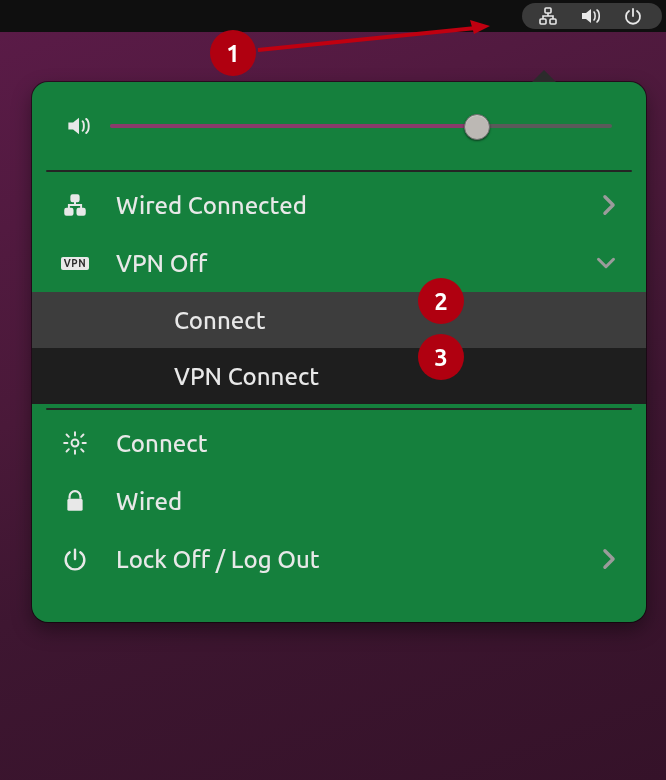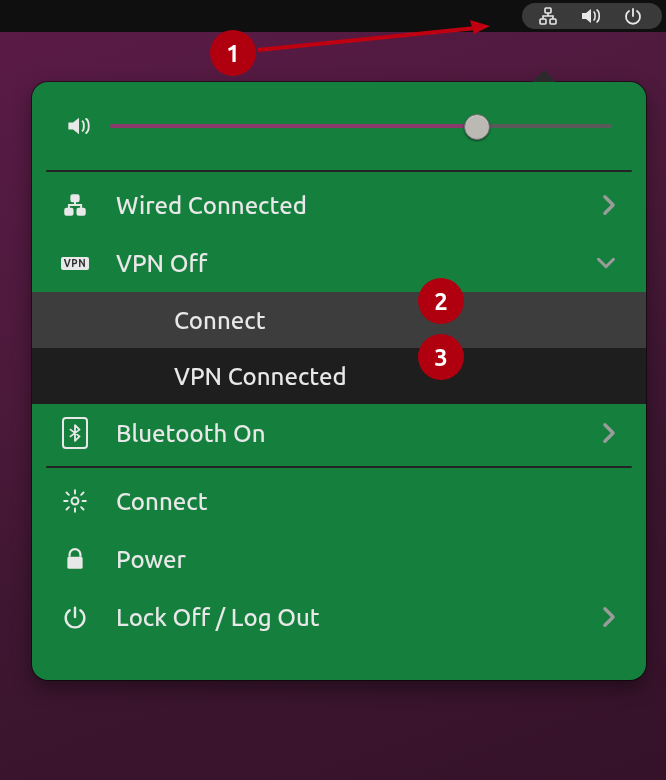--- a/index.html
+++ b/index.html
@@ -239,59 +239,44 @@
     </span>
   </div>
 
   <div class="row subitem highlight">
     <span class="icon-slot"></span>
     <span class="sub-label-indent">Connect</span>
   </div>
 
   <div class="row subitem dark">
     <span class="icon-slot"></span>
-    <span class="sub-label-indent">VPN Connected</span>
-  </div>
-
-  <div class="row">
-    <span class="icon-slot">
-      <span class="bt-box">
-        <svg width="12" height="18" viewBox="0 0 10 16" fill="none" stroke="#e8e8e8" stroke-width="1.6" stroke-linejoin="round" stroke-linecap="round">
-          <path d="M5 1v14l4-4-8-6m0 6l8-6-4-4"></path>
-        </svg>
-      </span>
-    </span>
-    <span class="label">Bluetooth On</span>
-    <span class="chev">
-      <svg width="14" height="22" viewBox="0 0 10 16" fill="none" stroke="currentColor" stroke-width="2.4" stroke-linecap="round" stroke-linejoin="round">
-          <path d="M2 2l6 6-6 6"></path>
-        </svg>
-    </span>
-  </div>
+    <span class="sub-label-indent">VPN Connect</span>
+  </div>
+
 
   <div class="divider"></div>
 
   <div class="row">
     <span class="icon-slot">
       <svg width="26" height="26" viewBox="0 0 24 24" fill="none" stroke="currentColor" stroke-width="1.8">
         <circle cx="12" cy="12" r="3.2"></circle>
         <path d="M12 2v3M12 19v3M4.2 4.2l2.1 2.1M17.7 17.7l2.1 2.1M2 12h3M19 12h3M4.2 19.8l2.1-2.1M17.7 6.3l2.1-2.1" stroke-linecap="round"></path>
       </svg>
     </span>
     <span class="label">Connect</span>
   </div>
 
   <div class="row">
     <span class="icon-slot">
       <svg width="22" height="24" viewBox="0 0 20 22" fill="currentColor">
         <path d="M5 9V7a5 5 0 0 1 10 0v2" fill="none" stroke="currentColor" stroke-width="2"></path>
         <rect x="3" y="9" width="14" height="11" rx="1.5"></rect>
       </svg>
     </span>
-    <span class="label">Power</span>
+    <span class="label">Wired</span>
   </div>
 
   <div class="row">
     <span class="icon-slot">
       <svg width="24" height="24" viewBox="0 0 18 18" fill="none" stroke="currentColor" stroke-width="1.8" stroke-linecap="round">
         <path d="M9 2v7"></path>
         <path d="M5 4a7 7 0 1 0 8 0"></path>
       </svg>
     </span>
     <span class="label">Lock Off / Log Out</span>

